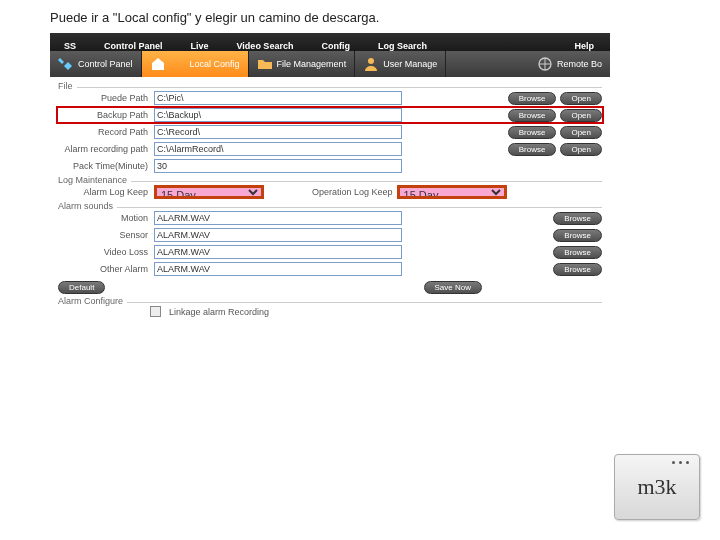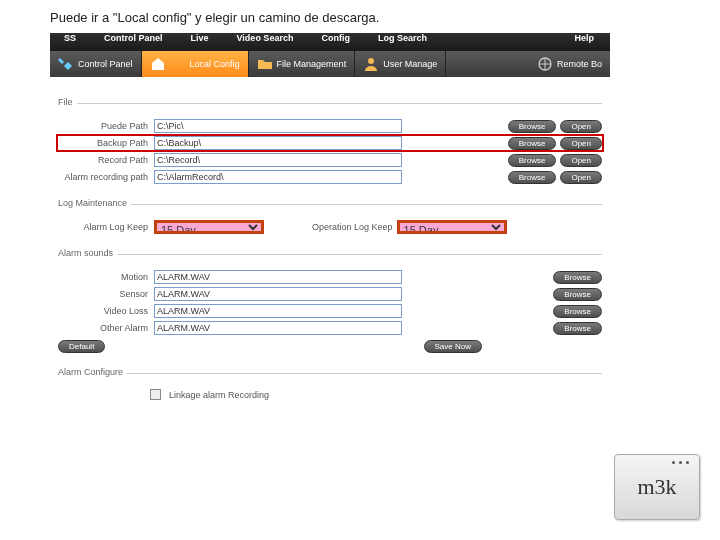--- a/index.html
+++ b/index.html
@@ -1,27 +1,27 @@
 <!DOCTYPE html>
 <html><head>
 <meta charset="utf-8">
 <style>
   * { box-sizing: border-box; margin: 0; padding: 0; }
   body { font-family: Arial, sans-serif; font-size: 11px; background: #fff; width: 720px; height: 540px; position: relative; }
   .caption { font-size: 13px; color: #222; padding: 10px 0 8px 50px; }
   .app-window { margin-left: 50px; width: 560px; background: #fff; position: relative; }
-  .menubar { background: linear-gradient(#2f2f2f,#1a1a1a); height: 18px; display: flex; align-items: flex-start; color: #fff; font-size: 9px; font-weight: bold; }
+  .menubar { background: linear-gradient(#2f2f2f,#1a1a1a); height: 18px; display: flex; align-items: flex-end; color: #fff; font-size: 9px; font-weight: bold; }
   .ss-badge { width: 40px; text-align: center; }
   .menu-item { padding: 0 14px; }
   .toolbar { background: linear-gradient(#5b5b5b,#3a3a3a); height: 26px; display: flex; align-items: stretch; }
   .tool-tab { display: flex; align-items: center; gap: 4px; padding: 0 8px; color: #fff; font-size: 9px; border-right: 1px solid #222; }
   .tool-tab.active { background: linear-gradient(#ffb347,#ff8c1a); gap: 24px; }
   .tool-icon { width: 16px; height: 16px; display: inline-block; }
   .body-area { background: #fff; padding: 6px 8px 4px 8px; }
-  .fieldset { border-top: 1px solid #ccc; margin: 20px 0 8px 0; padding-top: 12px; position: relative; }
+  .fieldset { border-top: 1px solid #ccc; margin: 4px 0 8px 0; padding-top: 0; position: relative; }
   .fieldset-label { position: absolute; top: -7px; left: 0; background: #fff; padding: 0 4px 0 0; color: #666; font-size: 9px; }
   .row { display: flex; align-items: center; margin: 3px 0; gap: 4px; }
   .row-label { width: 92px; text-align: right; color: #555; font-size: 9px; padding-right: 2px; }
   .text-input { height: 14px; border: 1px solid #7a9ec9; background: #fff; font-size: 9px; padding: 0 2px; width: 248px; color: #333; }
   .pill-btn { background: linear-gradient(#7a7a7a,#4f4f4f); color: #fff; border: 1px solid #333; border-radius: 7px; font-size: 8px; height: 13px; line-height: 11px; padding: 0 10px; display: inline-flex; align-items: center; }
   .red-box { position: absolute; border: 2px solid #c00; pointer-events: none; }
   .select { height: 14px; border: 3px solid #c2410c; background: #f9a8d4; font-size: 11px; width: 110px; color: #333; }
   .ipc-labels { display: flex; width: 340px; font-size: 8px; color: #555; margin-left: 92px; }
   .ipc-labels span { flex: 1; text-align: center; }
   .slider-track { position: relative; width: 316px; height: 4px; background: #e2e2e2; border: 1px solid #bbb; margin-left: 2px; }
@@ -115,20 +115,24 @@
       </div>
 
       <div class="row">
         <div class="row-label">Alarm recording path</div>
         <input class="text-input" value="C:\AlarmRecord\" style="">
         <div style="flex:1"></div>
         <span class="pill-btn">Browse</span>
         <span class="pill-btn">Open</span>
       </div>
 
+      <div class="row">
+        <div class="row-label">Pack Time(Minute)</div>
+        <input class="text-input" value="30" style="">
+      </div>
     </div>
 
     <div class="fieldset">
       <div class="fieldset-label">Log Maintenance</div>
       <div class="row">
         <div class="row-label">Alarm Log Keep</div>
         <select class="select"><option>15 Day</option></select>
         <div style="width:40px"></div>
         <div style="font-size:9px;color:#555">Operation Log Keep</div>
         <select class="select"><option>15 Day</option></select>

